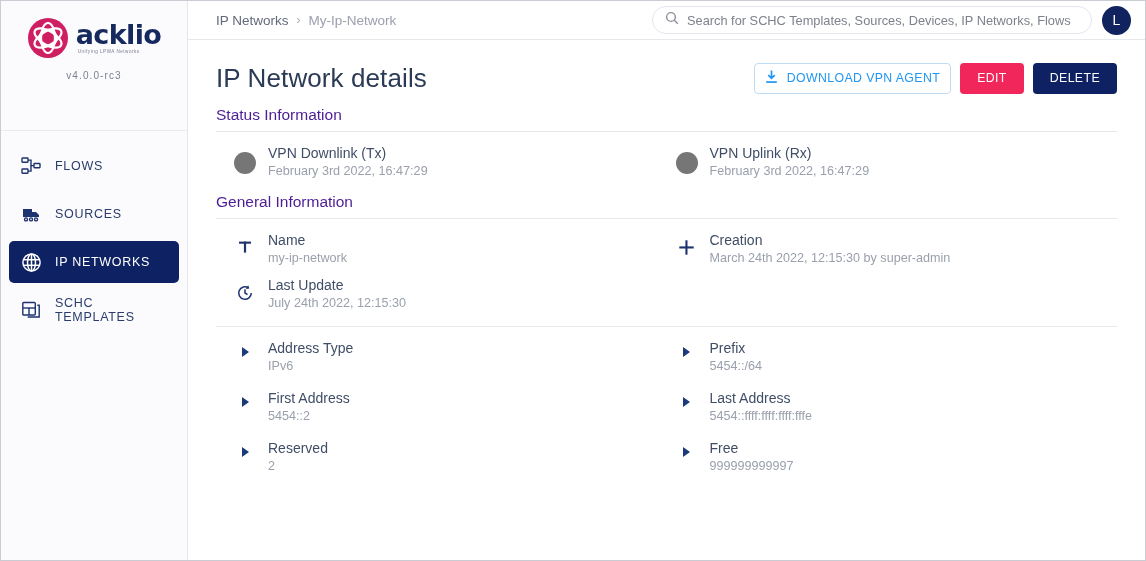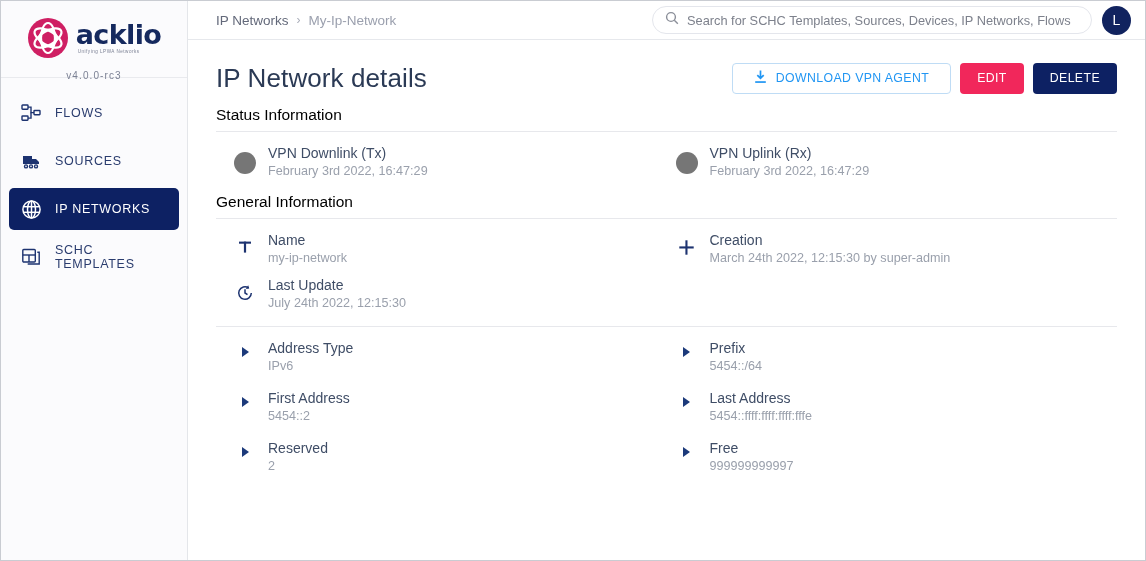--- a/index.html
+++ b/index.html
@@ -26,21 +26,21 @@
     display: flex;
     flex-direction: column;
     flex: 0 0 187px;
   }
   .brand {
     padding: 16px 0 10px 0;
     display: flex;
     flex-direction: column;
     align-items: center;
     border-bottom: 1px solid #e9eaee;
-    height: 77px;
+    height: 130px;
   }
   .logo-row { display: flex; align-items: center; gap: 7px; }
   .logo-mark { width: 42px; height: 42px; flex: 0 0 42px; }
   .logo-text-wrap { display: flex; flex-direction: column; line-height: 1; }
   .logo-word {
     font-size: 27px;
     font-weight: bold;
     color: #15295e;
     letter-spacing: -0.6px;
     font-family: "DejaVu Sans", sans-serif;
@@ -151,29 +151,29 @@
     letter-spacing: 0.4px;
     cursor: pointer;
     border: none;
     font-family: "Liberation Sans", sans-serif;
     font-weight: 500;
   }
   .btn-outline {
     background: #ffffff;
     border: 1px solid #bfdcf5;
     color: #2196f3;
-    padding: 0 21px;
+    padding: 0 10px;
     gap: 9px;
   }
   .btn-edit { background: #f1275b; color: #ffffff; padding: 0 17px; }
   .btn-delete { background: #0d2163; color: #ffffff; padding: 0 17px; }
 
   .section-title {
     font-size: 15.5px;
-    color: #000000;
+    color: #4c1d95;
     font-weight: 400;
     margin-top: 6px;
   }
   .section-rule { height: 1px; background: #e7e8ec; margin-top: 7px; }
 
   .grid2 {
     display: grid;
     grid-template-columns: 1fr 1fr;
     column-gap: 0px;
     padding: 10px 0 0 18px;

